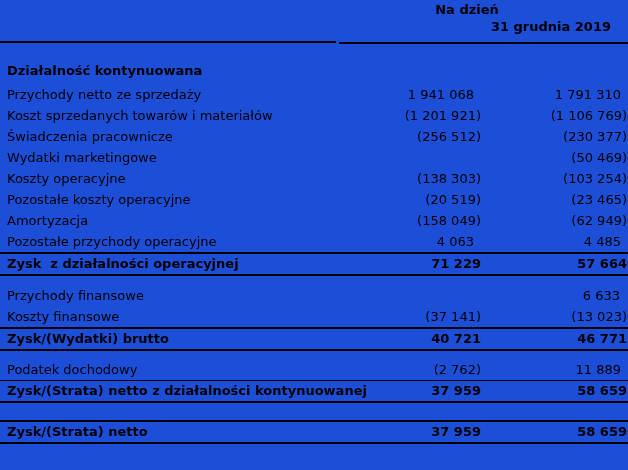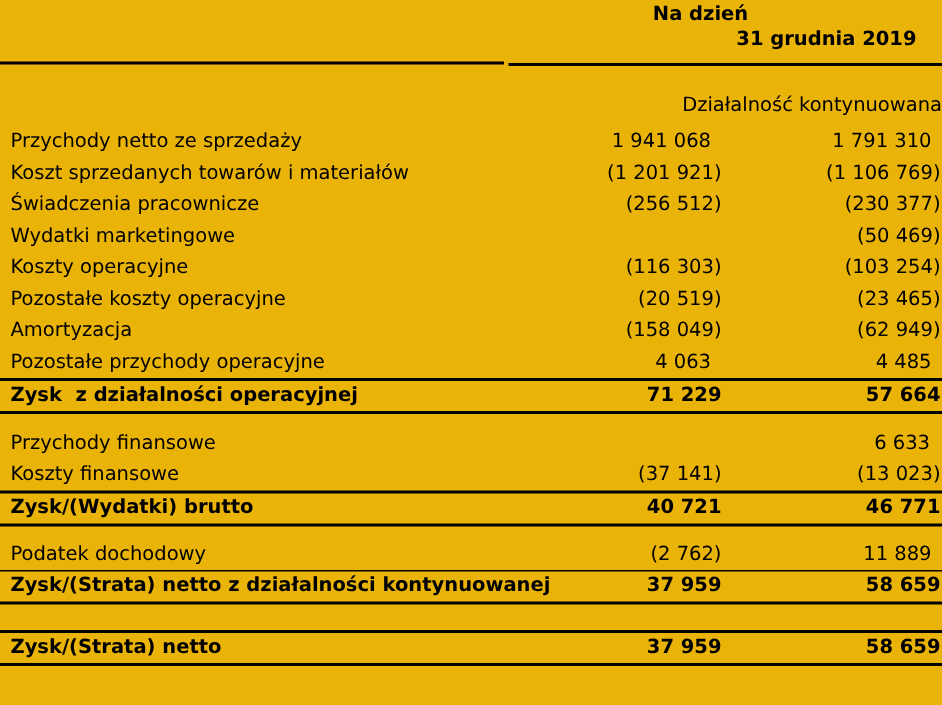--- a/index.html
+++ b/index.html
@@ -1,17 +1,17 @@
 <!DOCTYPE html>
 <html><head>
 <meta charset="utf-8">
 <style>
   html,body{margin:0;padding:0;background:#fff;}
   .sheet{
-    width:628px;height:470px;background:#eab308;color:#000000;
+    width:628px;height:470px;background:#1d4ed8;color:#000000;
     font-family:"DejaVu Sans",sans-serif;font-size:13px;
     position:relative;overflow:hidden;
   }
   
   .header{position:relative;height:45px;}
   .caption{position:absolute;top:2px;left:467px;transform:translateX(-50%);font-weight:bold;white-space:pre;}
   .dates{position:absolute;top:19px;left:0;right:12px;display:flex;}
   .spacer{flex:1 1 auto;}
   .num{flex:0 0 147px;width:147px;box-sizing:border-box;text-align:right;padding-right:1px;white-space:pre;}
   .num.c2{flex-basis:146px;width:146px;}
@@ -20,21 +20,21 @@
   .dates .num{font-weight:bold;padding-right:5px;}
   .dates .num.c2{padding-right:1px;}
   .hline{position:absolute;top:41px;left:0;right:0;height:4px;}
   .hline i{position:absolute;display:block;height:2px;background:#000000;}
   .seg-l{left:0;width:336px;top:0;}
   .seg-r{left:339px;right:0;top:1px;}
   
   #body{position:absolute;top:60px;left:0;right:0;}
   .row{display:flex;height:21px;line-height:21px;}
   .lbl{flex:1 1 auto;min-width:0;padding-left:7px;white-space:pre;}
-  .title-row{font-weight:normal;margin-bottom:3px;text-align:right;}
+  .title-row{font-weight:bold;margin-bottom:3px;}
   .total-row{
     font-weight:bold;
     border-top:2px solid #000000;border-bottom:2px solid #000000;
     height:20px;line-height:20px;
   }
   .total-row.thin-top{border-top-width:1px;}
   .section-1{margin-top:9px;}
   .section-2{margin-top:8px;}
   .section-3{margin-top:17px;}
 </style>
@@ -72,21 +72,21 @@
           <div class="lbl">Świadczenia pracownicze</div>
           <div class="num">(256 512)</div>
           <div class="num c2">(230 377)</div>
         </div>
         <div class="row">
           <div class="lbl">Wydatki marketingowe</div>
           <div class="num">(50 469)</div>
         </div>
         <div class="row">
           <div class="lbl">Koszty operacyjne</div>
-          <div class="num">(116 303)</div>
+          <div class="num">(138 303)</div>
           <div class="num c2">(103 254)</div>
         </div>
         <div class="row">
           <div class="lbl">Pozostałe koszty operacyjne</div>
           <div class="num">(20 519)</div>
           <div class="num c2">(23 465)</div>
         </div>
         <div class="row">
           <div class="lbl">Amortyzacja</div>
           <div class="num">(158 049)</div>

